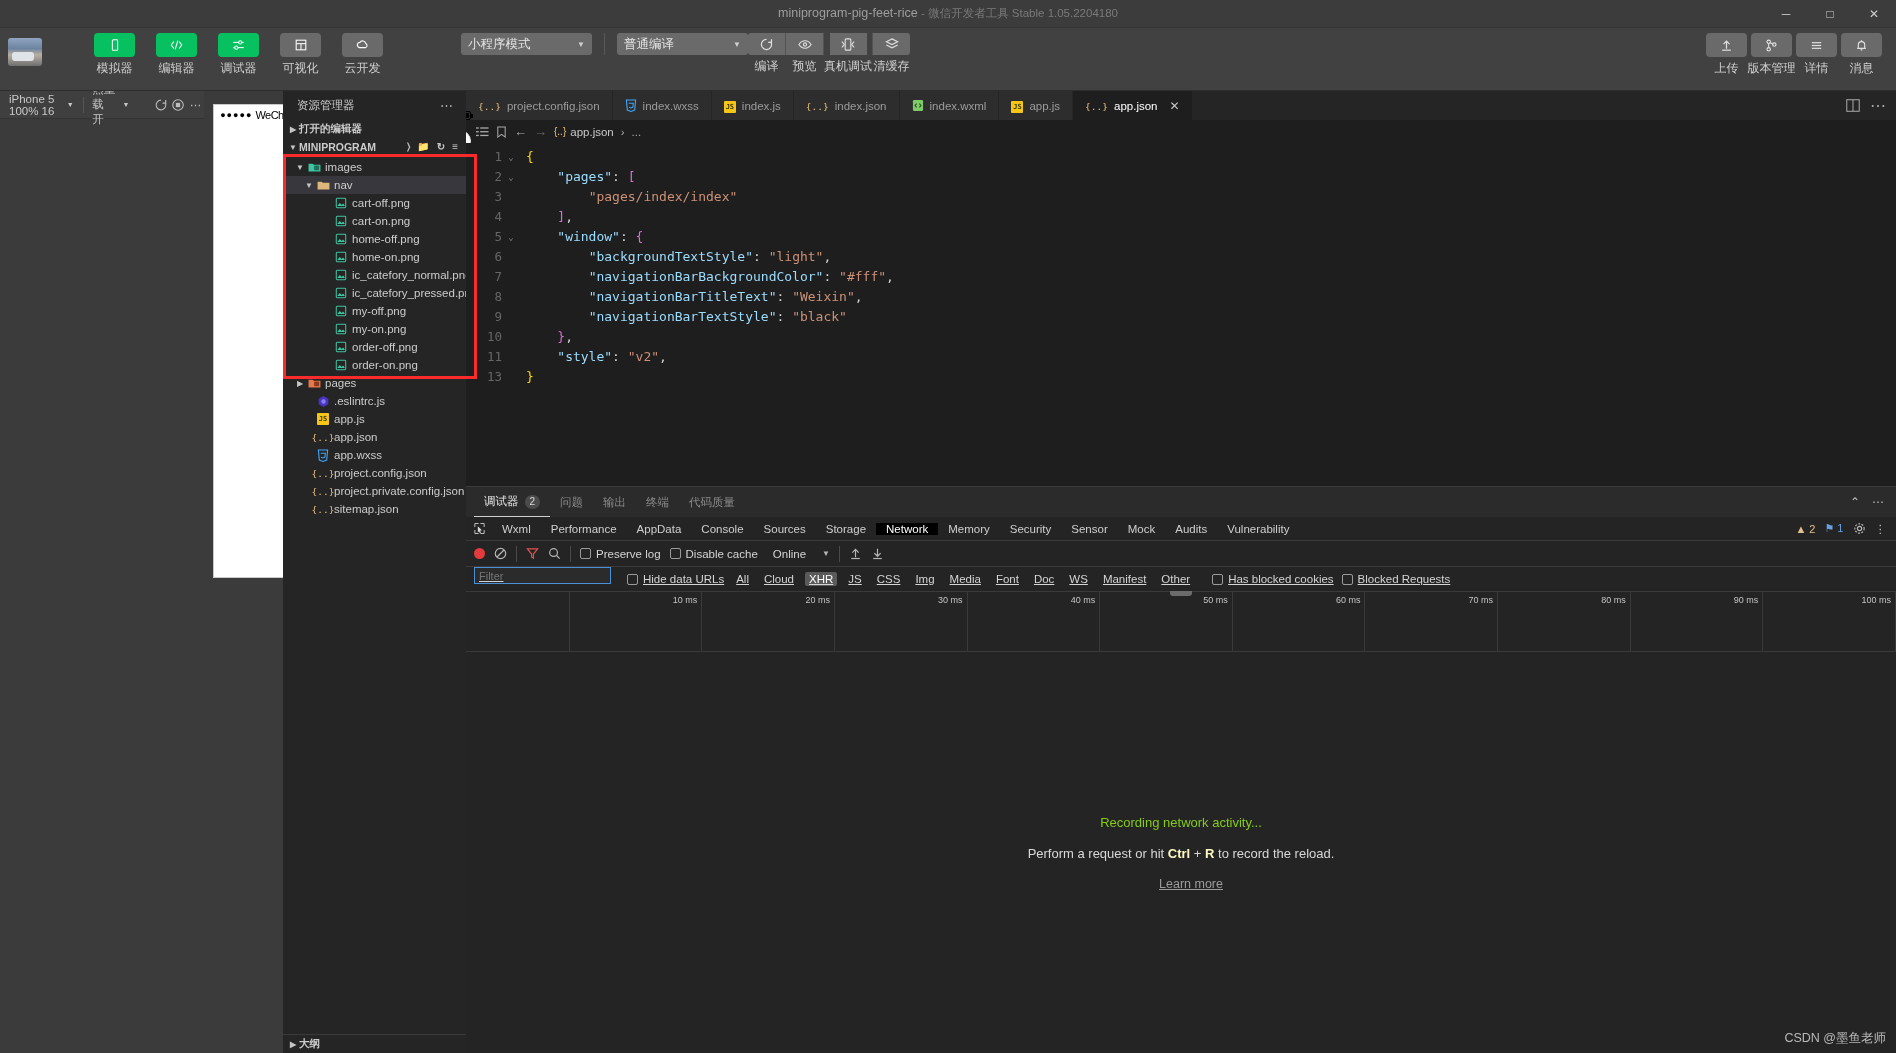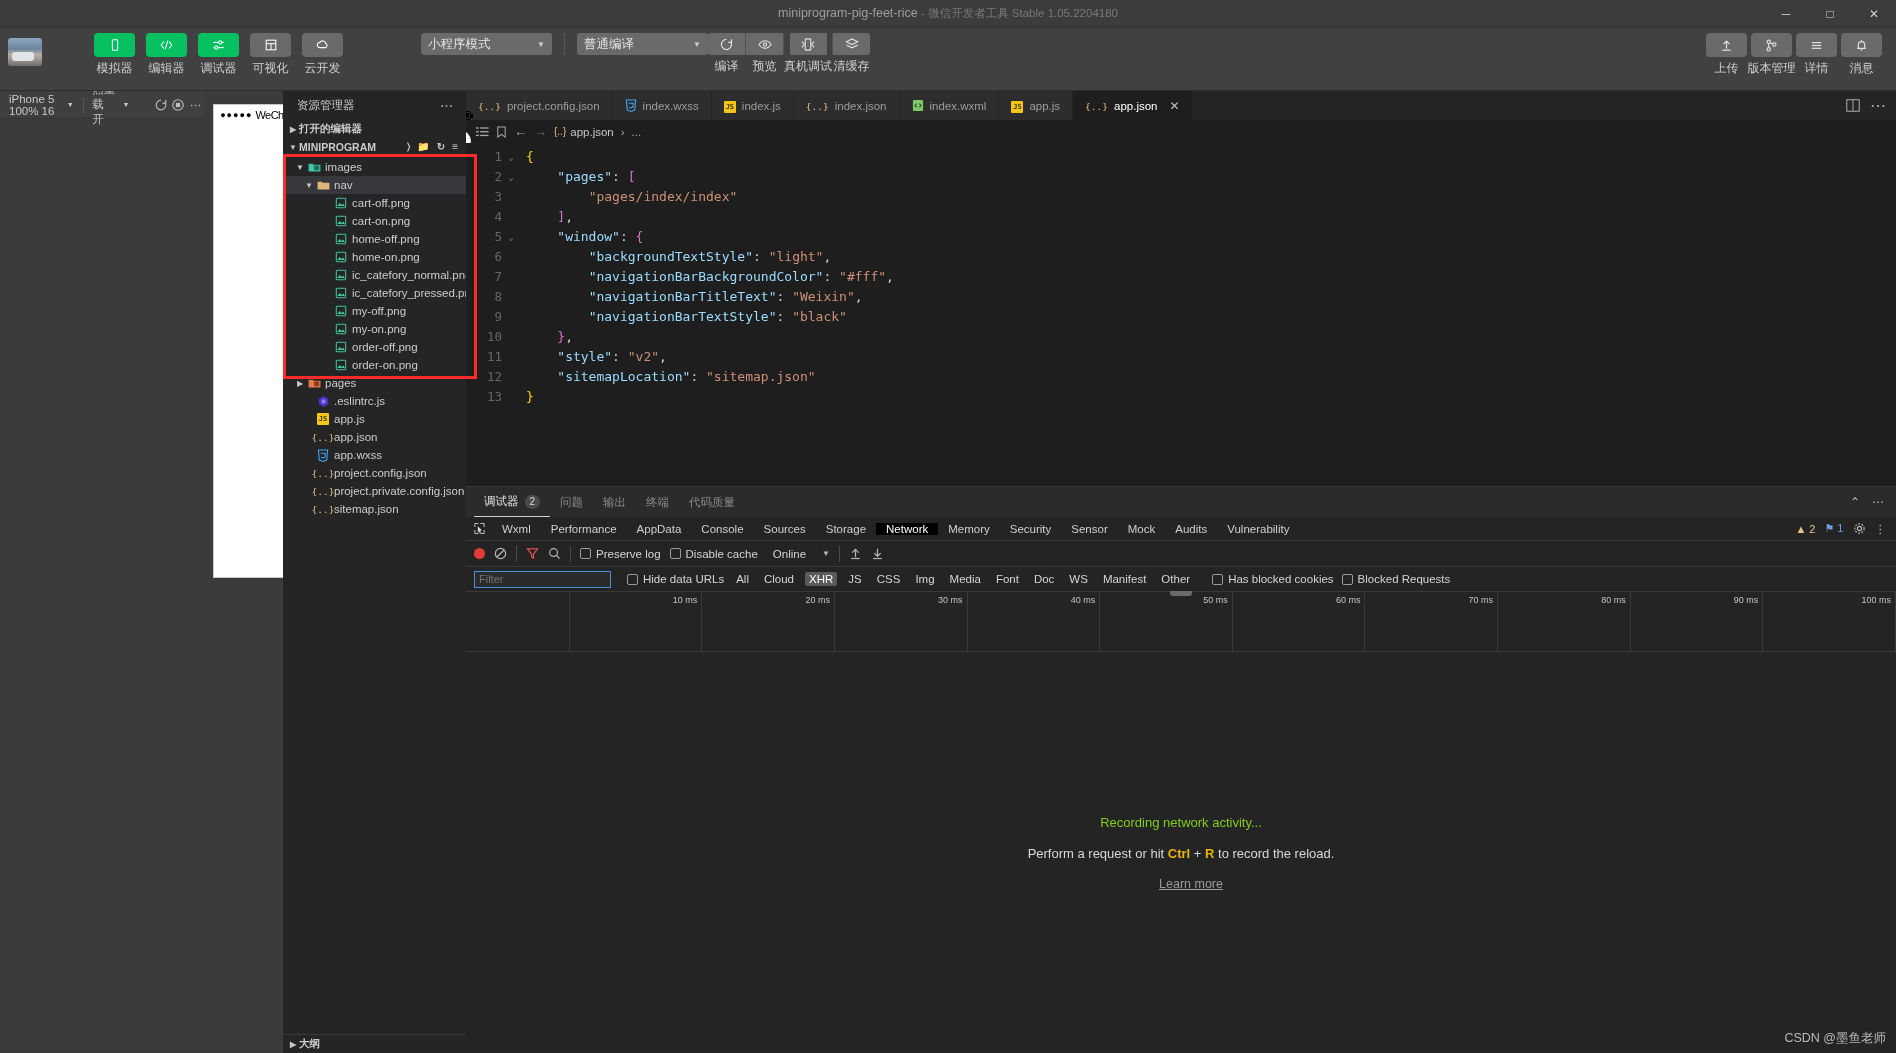--- a/index.html
+++ b/index.html
@@ -40,21 +40,21 @@
   }
   .tb-avatar {
     width: 34px; height: 28px; margin: 10px 0 0 8px; border-radius: 3px;
     background: linear-gradient(180deg,#8fa5c0 0%, #6d84a0 38%, #b9b0a4 60%, #6f6f6f 100%);
     position: relative; overflow: hidden; flex: 0 0 34px;
   }
   .tb-avatar:after {
     content:''; position:absolute; left:4px; bottom:5px; width:22px; height:9px;
     background:#dfe4e8; border-radius:3px;
   }
-  .tb-group { display: flex; gap: 11px; margin-left: 52px; margin-top: 5px; }
+  .tb-group { display: flex; gap: 21px; margin-left: 52px; margin-top: 5px; }
   .tb-btn { display: flex; flex-direction: column; align-items: center; width: 41px; cursor: default; }
   .tb-btn .ico {
     width: 41px; height: 24px; border-radius: 4px; display: flex; align-items: center;
     justify-content: center; color: #fff;
   }
   .tb-btn .ico.green { background: #07c160; }
   .tb-btn .ico.grey { background: #6a6a6a; }
   .tb-btn .lbl { font-size: 12px; color: #cfcfcf; margin-top: 3px; white-space: nowrap; }
 
   .tb-mid { display: flex; align-items: flex-start; margin-left: 78px; margin-top: 5px; gap: 0; }
@@ -207,22 +207,22 @@
     height: 26px; flex: 0 0 26px; display: flex; align-items: center; gap: 9px;
     padding: 0 8px; font-size: 11.5px; color: #d4d4d4; border-bottom: 1px solid #3a3a3a;
   }
   .rec-dot { width: 11px; height: 11px; border-radius: 50%; background: #e33b3b; }
   .nb-vr { width: 1px; height: 16px; background: #4a4a4a; }
   .cb { width: 11px; height: 11px; border: 1px solid #9a9a9a; border-radius: 2px; display:inline-block; vertical-align:-1px;}
   .lbl-cb { display: flex; align-items: center; gap: 5px; }
   .funnel { color: #e05050; }
 
   .net-bar2 {
-    height: 25px; flex: 0 0 25px; display: flex; align-items: center; gap: 8px;
-    padding: 0 8px; font-size: 11.5px; color: #d4d4d4; border-bottom: 1px solid #3a3a3a;
+    height: 25px; flex: 0 0 25px; display: flex; gap: 8px;
+    padding: 0 8px; font-size: 11.5px; color: #d4d4d4; border-bottom: 1px solid #3a3a3a; text-decoration: underline;
   }
   .filter-input {
     width: 137px; height: 17px; background: #2b2b2b; border: 1px solid #4a90d9;
     color: #9a9a9a; font-size: 11px; padding: 0 4px; line-height: 15px;
   }
   .ftype { padding: 1px 4px; border-radius: 2px; }
   .ftype.sel { background: #5a5a5a; color: #fff; }
 
   .timeline { flex: 0 0 60px; position: relative; border-bottom: 1px solid #3a3a3a; background:#242424; }
   .tl-ruler { position: absolute; inset: 0; display: flex; }
@@ -230,21 +230,21 @@
     flex: 1; border-right: 1px solid #3a3a3a; position: relative; font-size: 9px; color: #c3c3c3;
   }
   .tl-cell span { position: absolute; right: 4px; top: 3px; }
   .tl-handle {
     position:absolute; left:50%; top:-1px; transform:translateX(-50%);
     width:22px; height:5px; background:#6b6b6b; border-radius:0 0 3px 3px;
   }
   .net-body { flex: 1; display: flex; flex-direction: column; align-items: center; justify-content: center; gap: 16px; }
   .net-body .l1 { font-size: 13px; color: #84cc16; }
   .net-body .l2 { font-size: 13px; color: #d8d8d8; }
-  .net-body .l2 b { color: #eab308; }
+  .net-body .l2 b { color: #fef9c3; }
   .net-body .l3 { font-size: 12.5px; color: #9b9b9b; text-decoration: underline; margin-left: 20px; }
 
   .watermark {
     position: absolute; right: 10px; bottom: 6px; font-size: 12.5px; color: #b9b9b9; z-index: 9;
   }
   svg { display: block; }
 </style>
 </head>
 <body>
 
@@ -769,21 +769,20 @@
           <div class="cline"><span class="ln">2</span><span class="fold">⌄</span><span class="ctext"><span class="">    </span><span class="k-key">"pages"</span><span class="k-col">: </span><span class="k-brk">[</span></span></div>
           <div class="cline"><span class="ln">3</span><span class="fold"></span><span class="ctext"><span class="">        </span><span class="k-str">"pages/index/index"</span></span></div>
           <div class="cline"><span class="ln">4</span><span class="fold"></span><span class="ctext"><span class="">    </span><span class="k-brk">]</span><span class="k-col">,</span></span></div>
           <div class="cline"><span class="ln">5</span><span class="fold">⌄</span><span class="ctext"><span class="">    </span><span class="k-key">"window"</span><span class="k-col">: </span><span class="k-brk">{</span></span></div>
           <div class="cline"><span class="ln">6</span><span class="fold"></span><span class="ctext"><span class="">        </span><span class="k-key">"backgroundTextStyle"</span><span class="k-col">: </span><span class="k-str">"light"</span><span class="k-col">,</span></span></div>
           <div class="cline"><span class="ln">7</span><span class="fold"></span><span class="ctext"><span class="">        </span><span class="k-key">"navigationBarBackgroundColor"</span><span class="k-col">: </span><span class="k-str">"#fff"</span><span class="k-col">,</span></span></div>
           <div class="cline"><span class="ln">8</span><span class="fold"></span><span class="ctext"><span class="">        </span><span class="k-key">"navigationBarTitleText"</span><span class="k-col">: </span><span class="k-str">"Weixin"</span><span class="k-col">,</span></span></div>
           <div class="cline"><span class="ln">9</span><span class="fold"></span><span class="ctext"><span class="">        </span><span class="k-key">"navigationBarTextStyle"</span><span class="k-col">: </span><span class="k-str">"black"</span></span></div>
           <div class="cline"><span class="ln">10</span><span class="fold"></span><span class="ctext"><span class="">    </span><span class="k-brk">}</span><span class="k-col">,</span></span></div>
           <div class="cline"><span class="ln">11</span><span class="fold"></span><span class="ctext"><span class="">    </span><span class="k-key">"style"</span><span class="k-col">: </span><span class="k-str">"v2"</span><span class="k-col">,</span></span></div>
-          <div class="cline"><span class="ln">12</span><span class="fold"></span><span class="ctext"><span class="">    </span><span class="k-key">"sitemapLocation"</span><span class="k-col">: </span><span class="k-str">"sitemap.json"</span></span></div>
           <div class="cline"><span class="ln">13</span><span class="fold"></span><span class="ctext"><span class="k-punc">}</span></span></div>
         </div>
 
       <div class="devtools">
         <div class="dt-top" id="dt-top">
             <div class="t active">
               <span>调试器</span>
               <span class="badge">2</span>
             </div>
             <div class="t">

